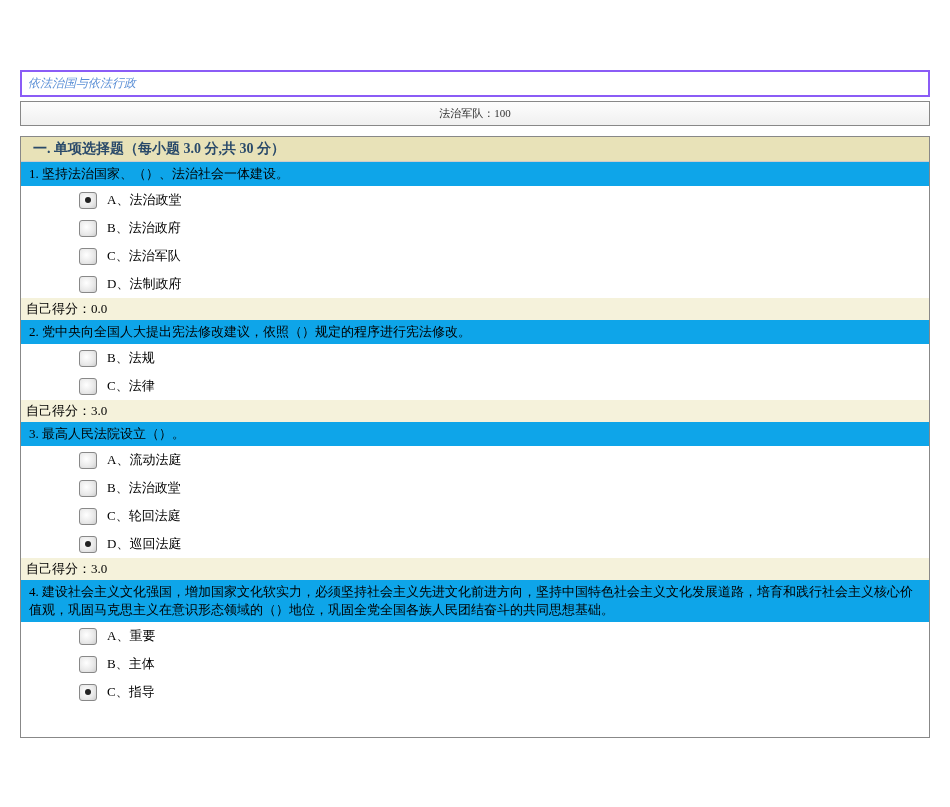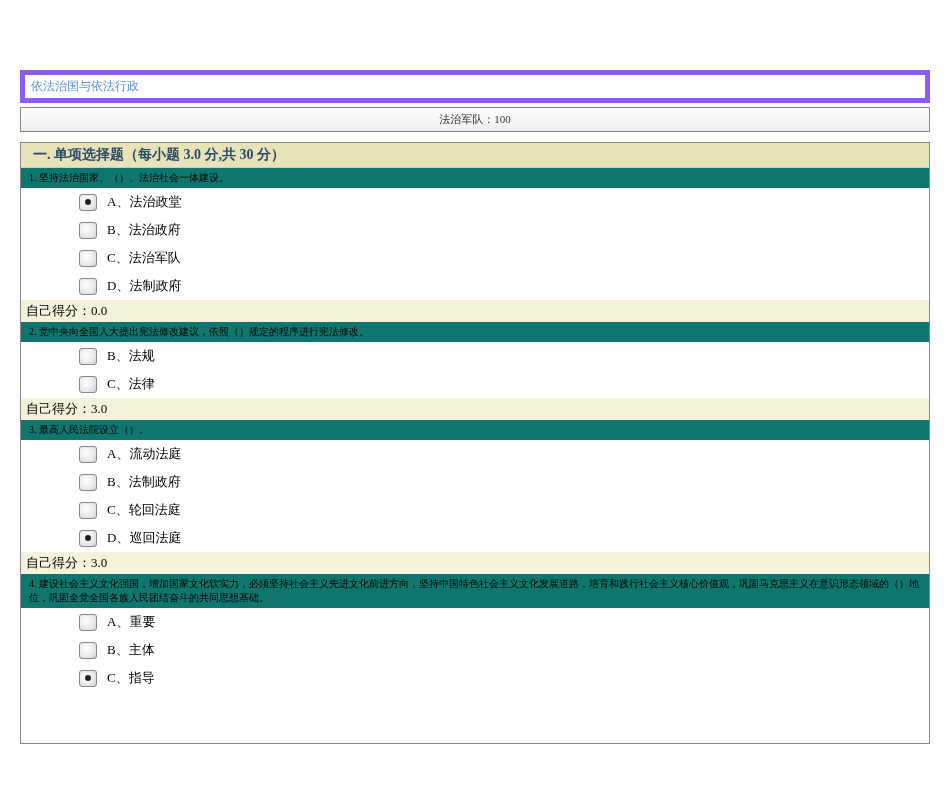--- a/index.html
+++ b/index.html
@@ -10,24 +10,25 @@
     font-size: 13px;
     color: #000;
   }
   .page {
     width: 950px;
     margin: 0;
     padding-top: 70px;
     box-sizing: border-box;
   }
   .title-bar {
-    border: 5px solid #8b5cf6;
+    border: 2px solid #8b5cf6;
     background: #fff;
     padding: 3px 6px;
     margin: 0 20px 4px 20px;
+    font-style: italic;
   }
   .title-bar a {
     color: #5a8fd6;
     text-decoration: none;
     font-size: 12px;
   }
   .score-bar {
     border: 1px solid #888;
     background: linear-gradient(#fdfdfd, #f0f0f0);
     text-align: center;
@@ -44,23 +45,23 @@
   }
   .section-header {
     background: #e8e2b8;
     font-weight: bold;
     font-size: 14px;
     padding: 3px 12px;
     border-bottom: 1px solid #ccc;
     color: #2a4a6a;
   }
   .question-text {
-    background: #0f766e;
+    background: #0ea5e9;
     padding: 3px 8px;
-    font-size: 10px;
+    font-size: 13px;
   }
   .options {
     padding: 0 8px;
   }
   .option-row {
     display: flex;
     align-items: center;
     padding: 5px 0 5px 50px;
   }
   .radio {
@@ -142,21 +143,21 @@
         </div>
         <div class="score-line">自己得分：3.0</div>
         <div class="question-text">3. 最高人民法院设立（）。</div>
         <div class="options">
           <div class="option-row">
             <span class="radio"></span>
             <span class="option-label">A、流动法庭</span>
           </div>
           <div class="option-row">
             <span class="radio"></span>
-            <span class="option-label">B、法制政府</span>
+            <span class="option-label">B、法治政堂</span>
           </div>
           <div class="option-row">
             <span class="radio"></span>
             <span class="option-label">C、轮回法庭</span>
           </div>
           <div class="option-row">
             <span class="radio checked"></span>
             <span class="option-label">D、巡回法庭</span>
           </div>
         </div>

